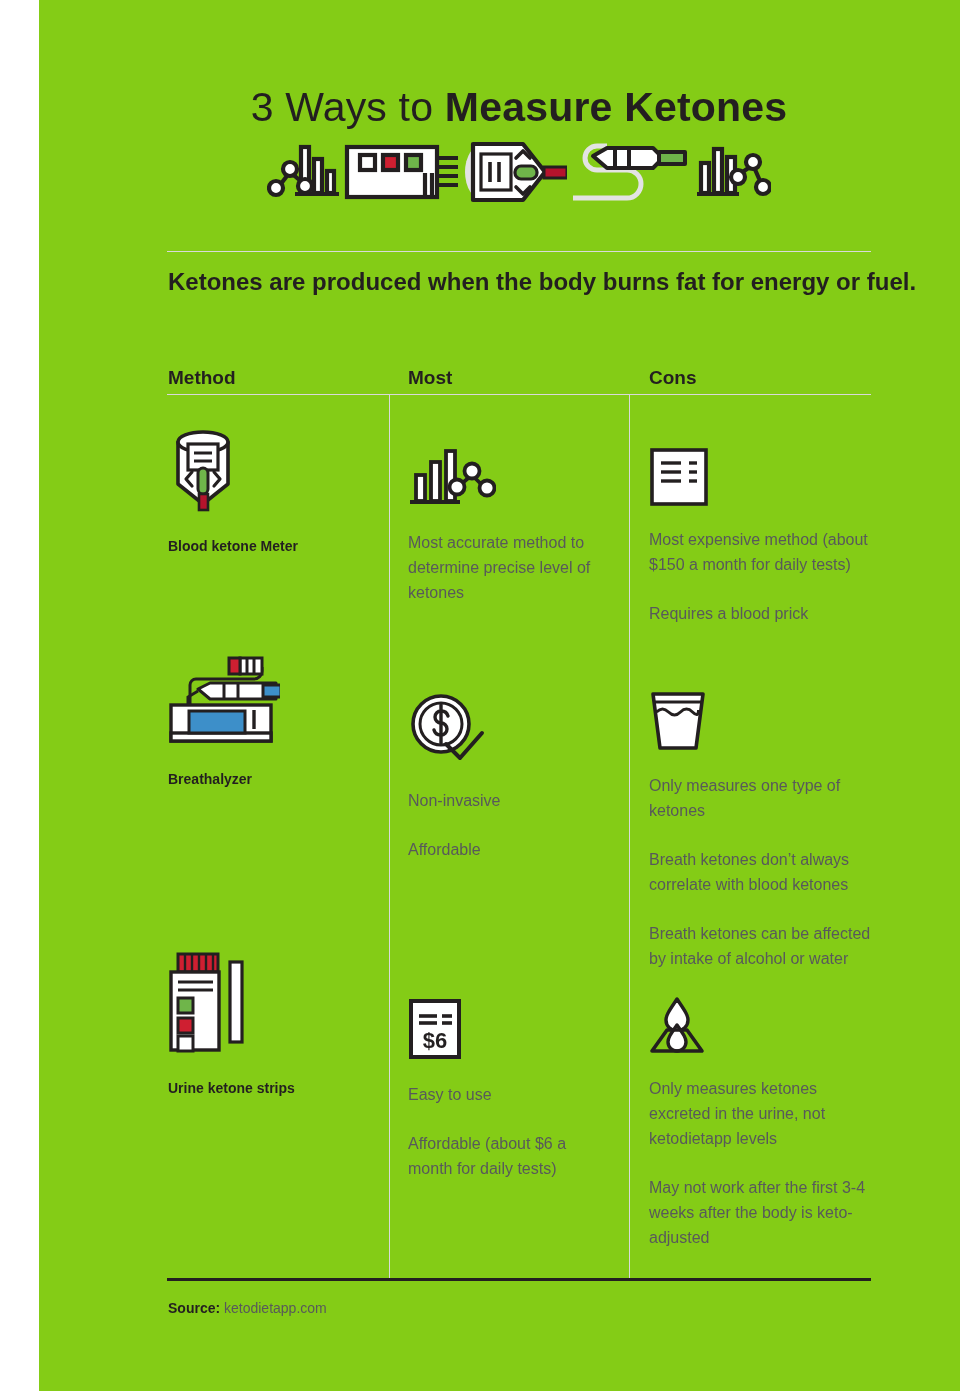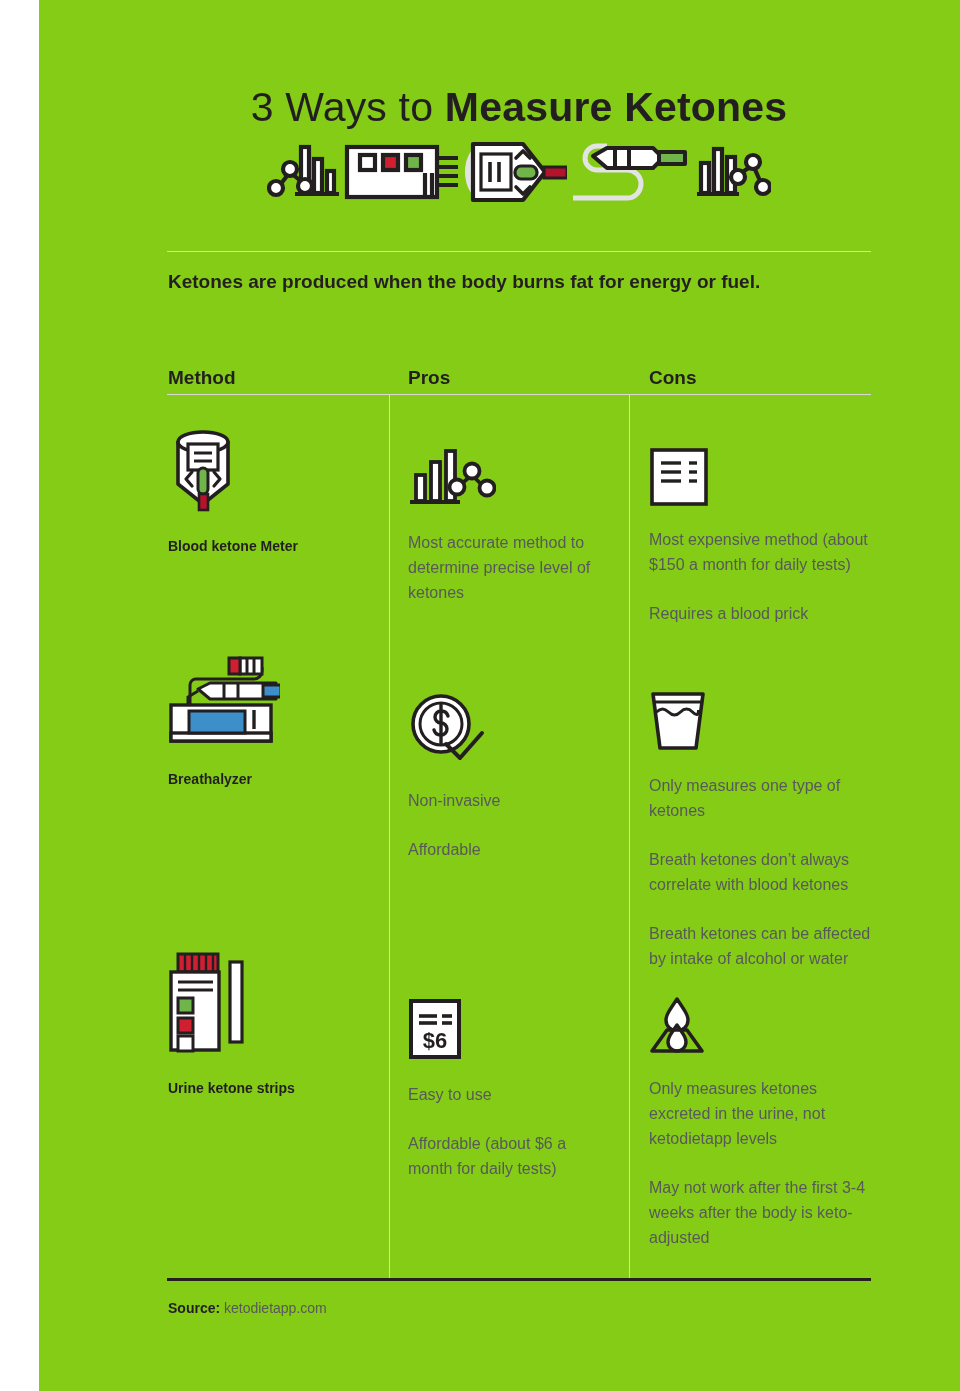--- a/index.html
+++ b/index.html
@@ -64,21 +64,21 @@
     top: 251px;
     width: 704px;
     height: 1px;
     background: #d9d9d9;
   }
   .subtitle {
     position: absolute;
     left: 129px;
     top: 269px;
     width: 720px;
-    font-size: 19px;
+    font-size: 24px;
     font-weight: 700;
     line-height: 26px;
     color: #231f20;
     white-space: nowrap;
   }
 
   
   .col-head {
     position: absolute;
     font-size: 19px;
@@ -246,21 +246,21 @@
         <circle cx="68" cy="46" r="7" fill="#fff" stroke="#231f20" stroke-width="4.2"></circle>
       </svg>
     </span>
 
   </div>
 
   <div class="rule-top"></div>
   <div class="subtitle">Ketones are produced when the body burns fat for energy or fuel.</div>
 
   <div class="col-head c1">Method</div>
-  <div class="col-head c2">Pros</div>
+  <div class="col-head c2">Most</div>
   <div class="col-head c3">Cons</div>
   <div class="rule-head"></div>
   <div class="vdiv v1"></div>
   <div class="vdiv v2"></div>
 
   <div class="cell" style="left:129px; top:422px;">
     <div class="icon-box">
       <svg width="70" height="92" viewBox="0 0 70 92">
         <path d="M10 20 V62 L35 82 L60 62 V20 Z" fill="#fff" stroke="#231f20" stroke-width="3.6" stroke-linejoin="round"></path>
         <path d="M10 20 a25 10 0 0 1 50 0 a25 10 0 0 1 -50 0 Z" fill="#fff" stroke="#231f20" stroke-width="3.6"></path>

